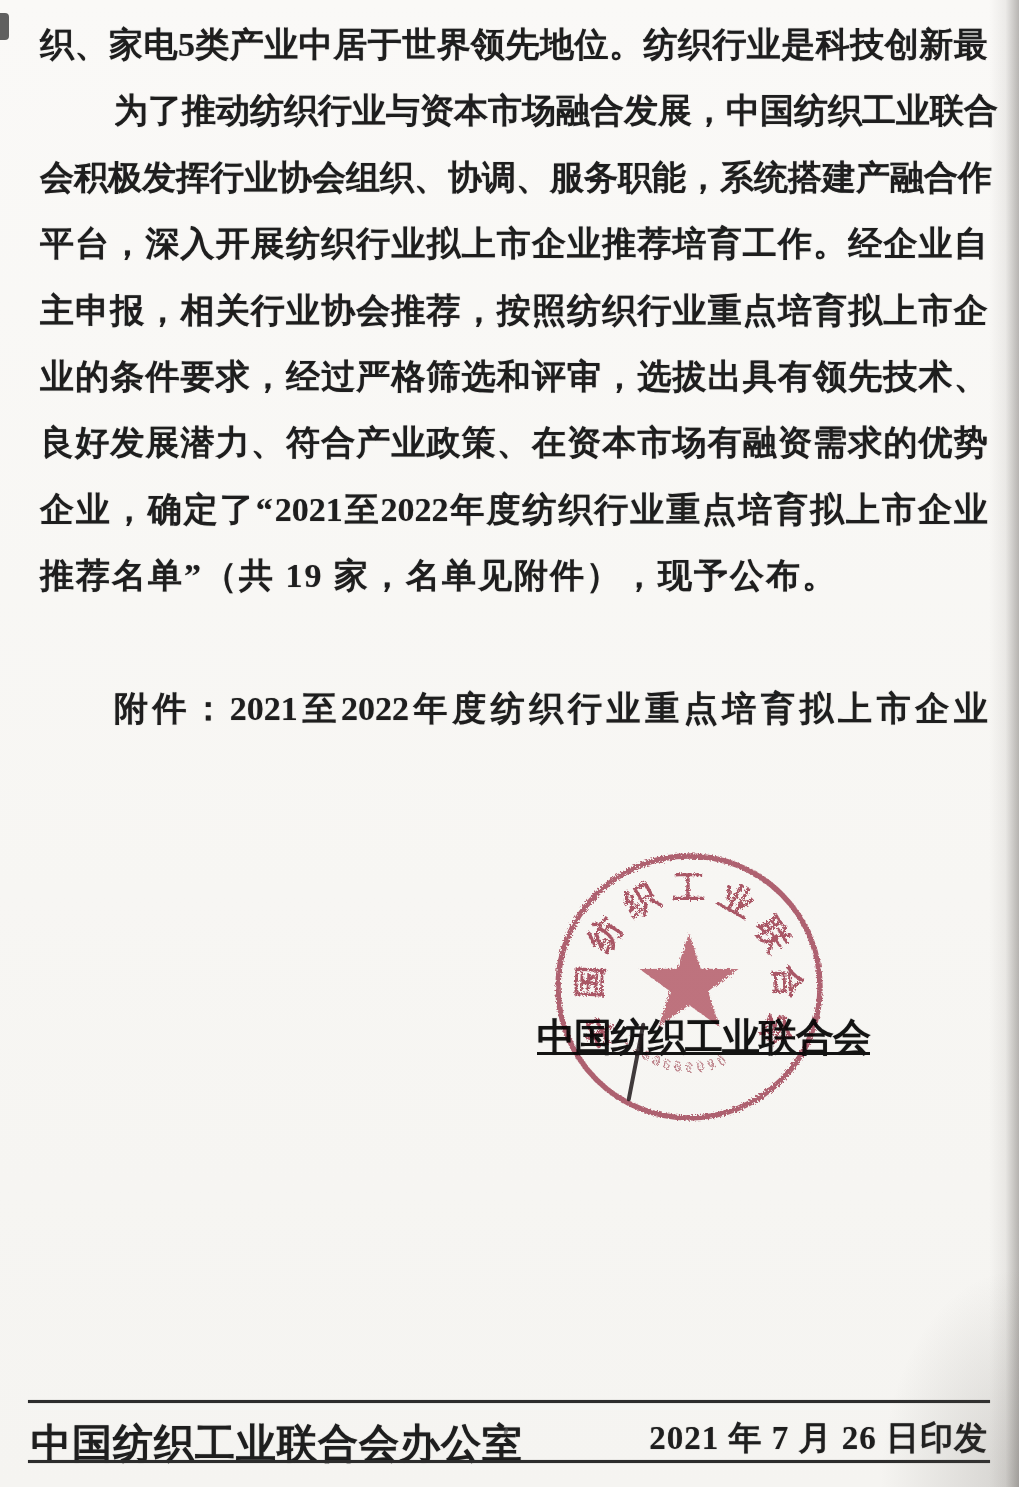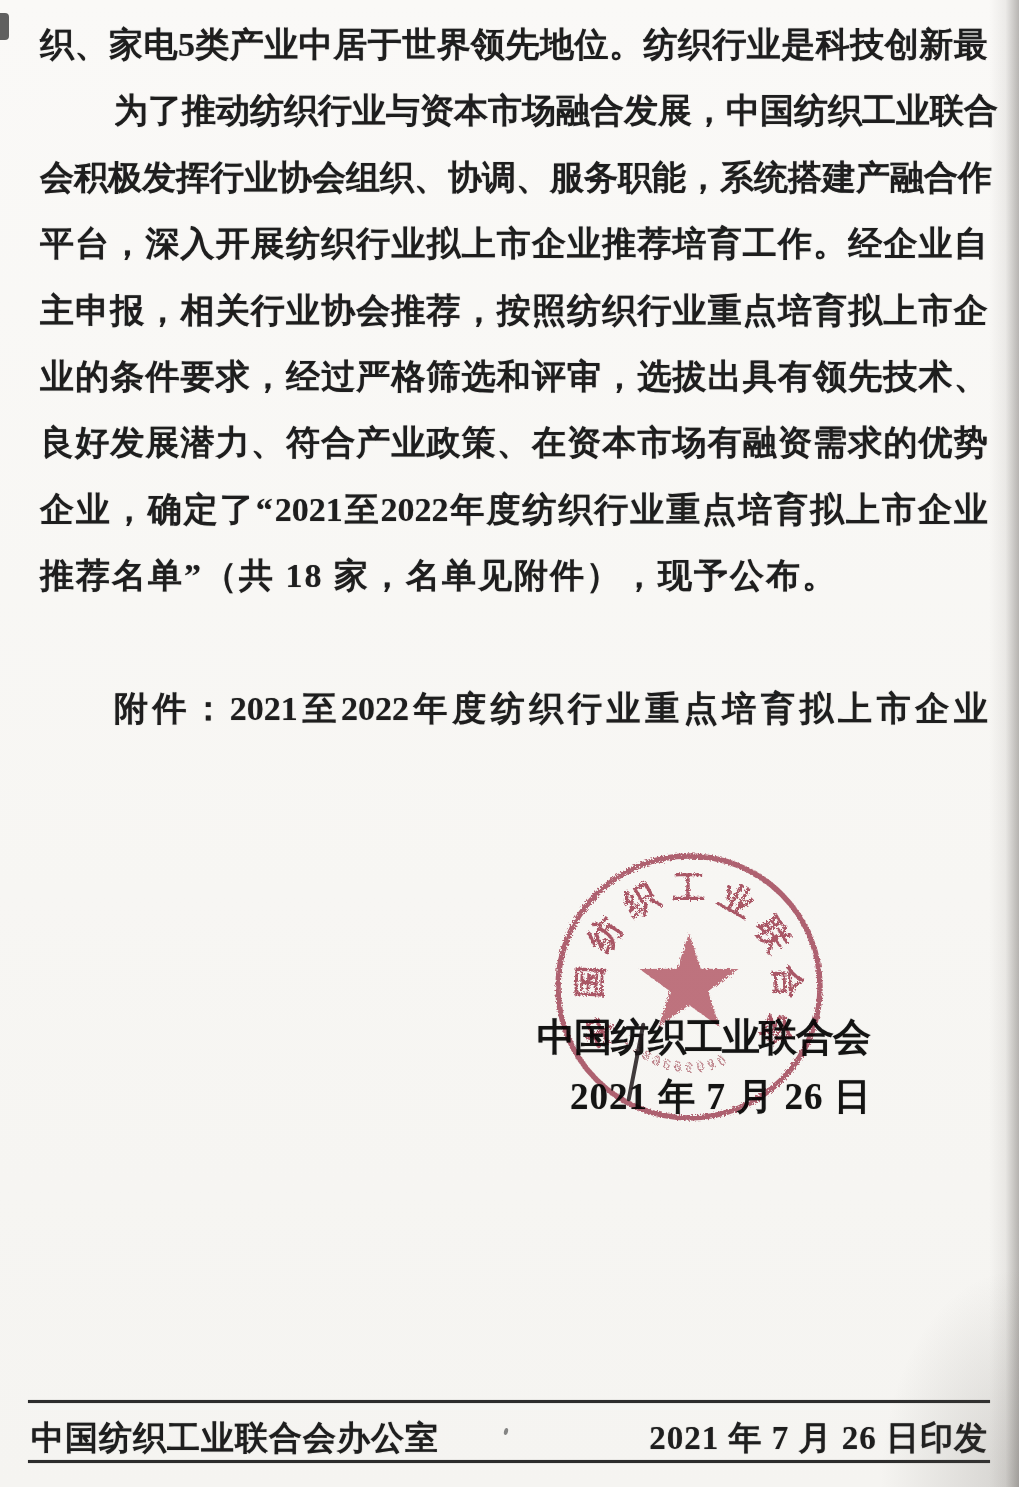--- a/index.html
+++ b/index.html
@@ -58,32 +58,33 @@
     font-size:33px;font-weight:700;fill:#9c3247;
   }
   .seal-code{
     font-family:"DejaVu Sans Mono",monospace;
     font-size:13px;fill:#a8515f;opacity:.75;letter-spacing:4px;
   }
   .overlay-line{
     position:absolute;mix-blend-mode:multiply;
     font-weight:600;color:#141414;white-space:nowrap;
     text-shadow:0 0 1px rgba(20,20,20,.4);
+    text-decoration:underline;
   }
   .sig-org{left:537px;top:1012px;font-size:38px;letter-spacing:-1px;}
   .sig-date{left:570px;top:1072px;font-size:37px;letter-spacing:1px;}
   
   .rule{
     position:absolute;left:28px;width:962px;height:3px;
     background:#2c2c2c;box-shadow:0 0 1px rgba(0,0,0,.5);
   }
   .rule-top{top:1400px;}
   .rule-bottom{top:1460px;}
   .footer-issuer{
-    position:absolute;left:31px;top:1416px;font-size:33px;
+    position:absolute;left:31px;top:1416px;font-size:40px;
     font-weight:600;letter-spacing:1px;text-shadow:0 0 1px rgba(20,20,20,.45);
   }
   .footer-date{
     position:absolute;right:31px;top:1416px;font-size:33px;
     font-weight:600;letter-spacing:1px;text-shadow:0 0 1px rgba(20,20,20,.45);
   }
 </style>
 </head>
 <body>
 
@@ -314,21 +315,21 @@
         <span>重</span>
         <span>点</span>
         <span>培</span>
         <span>育</span>
         <span>拟</span>
         <span>上</span>
         <span>市</span>
         <span>企</span>
         <span>业</span>
       </div>
-      <div class="line">推荐名单”（共 18 家，名单见附件），现予公布。</div>
+      <div class="line">推荐名单”（共 19 家，名单见附件），现予公布。</div>
       <div class="line"></div>
       <div class="line justify indent">
         <span>附</span>
         <span>件</span>
         <span>：</span>
         <span>2021</span>
         <span>至</span>
         <span>2022</span>
         <span>年</span>
         <span>度</span>
@@ -371,21 +372,20 @@
           <text x="150" y="62" text-anchor="middle" transform="rotate(116 150 150)" class="arc-char">会</text>
         </g>
       <path id="codePath" d="M 76.4 192.5 A 85 85 0 0 0 223.6 192.5" fill="none"></path>
       <text class="seal-code">
         <textPath id="code-text-content" href="#codePath" startOffset="8%">1100000096</textPath>
       </text>
     </g>
   </svg>
 
   <div class="overlay-line sig-org">中国纺织工业联合会</div>
-  <div class="overlay-line sig-date">2021 年 7 月 26 日</div>
 
   <div class="stray-stroke"></div>
 
   <div class="rule rule-top"></div>
   <div class="footer-issuer">中国纺织工业联合会办公室</div>
   <div class="footer-date">2021 年 7 月 26 日印发</div>
   <div class="rule rule-bottom"></div>
 
   <div class="edge-mark"></div>
   <div class="speck"></div>

